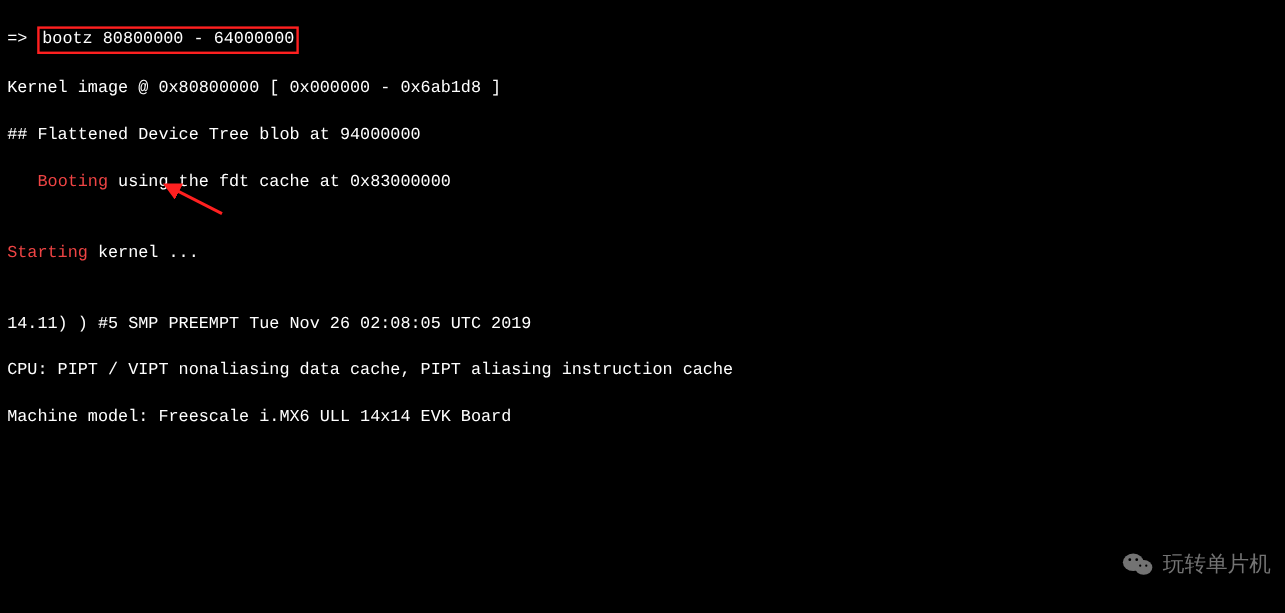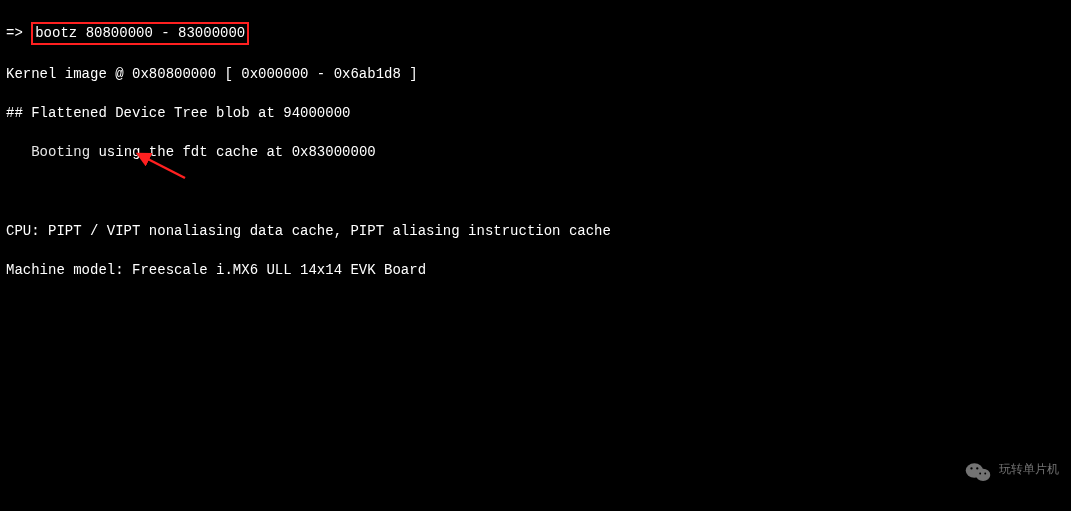--- a/index.html
+++ b/index.html
@@ -13,63 +13,65 @@
     width: 1071px;
     height: 511px;
     overflow: hidden;
     position: relative;
   }
   .terminal {
     padding: 2px 6px;
     white-space: pre;
   }
   .line { white-space: pre; }
-  .cyan { color: #e5e5e5; }
+  .cyan { color: #ef4444; }
   .prompt-arrow { color: #fff; }
   .highlight-box {
     border: 2px solid #ff2020;
     display: inline-block;
     padding: 0 2px;
   }
   .arrow {
     position: absolute;
     top: 150px;
     left: 130px;
     width: 60px;
     height: 30px;
     pointer-events: none;
   }
   .watermark {
     position: absolute;
     right: 12px;
     bottom: 28px;
     display: flex;
-    align-items: flex-start;
+    align-items: center;
     gap: 8px;
     font-family: sans-serif;
-    font-size: 12px;
+    font-size: 18px;
     color: #888;
     opacity: 0.85;
   }
   .wm-icon {
     width: 26px;
     height: 22px;
     display: inline-block;
   }
 </style>
 </head>
 <body>
 
 <div class="terminal">
-<div class="line"><span class="prompt-arrow">=&gt; </span><span class="highlight-box">bootz 80800000 - 83000000</span></div>
+<div class="line"><span class="prompt-arrow">=&gt; </span><span class="highlight-box">bootz 80800000 - 64000000</span></div>
 <div class="line">Kernel image @ 0x80800000 [ 0x000000 - 0x6ab1d8 ]</div>
 <div class="line">## Flattened Device Tree blob at 94000000</div>
 <div class="line"><span>   </span><span class="cyan">Booting</span><span> using the fdt cache at 0x83000000</span></div>
 <div class="line"></div>
+<div class="line"><span class="cyan">Starting</span><span> kernel ...</span></div>
 <div class="line"></div>
+<div class="line">14.11) ) #5 SMP PREEMPT Tue Nov 26 02:08:05 UTC 2019</div>
 <div class="line">CPU: PIPT / VIPT nonaliasing data cache, PIPT aliasing instruction cache</div>
 <div class="line">Machine model: Freescale i.MX6 ULL 14x14 EVK Board</div>
 
 
 
 
 
 
 
 

